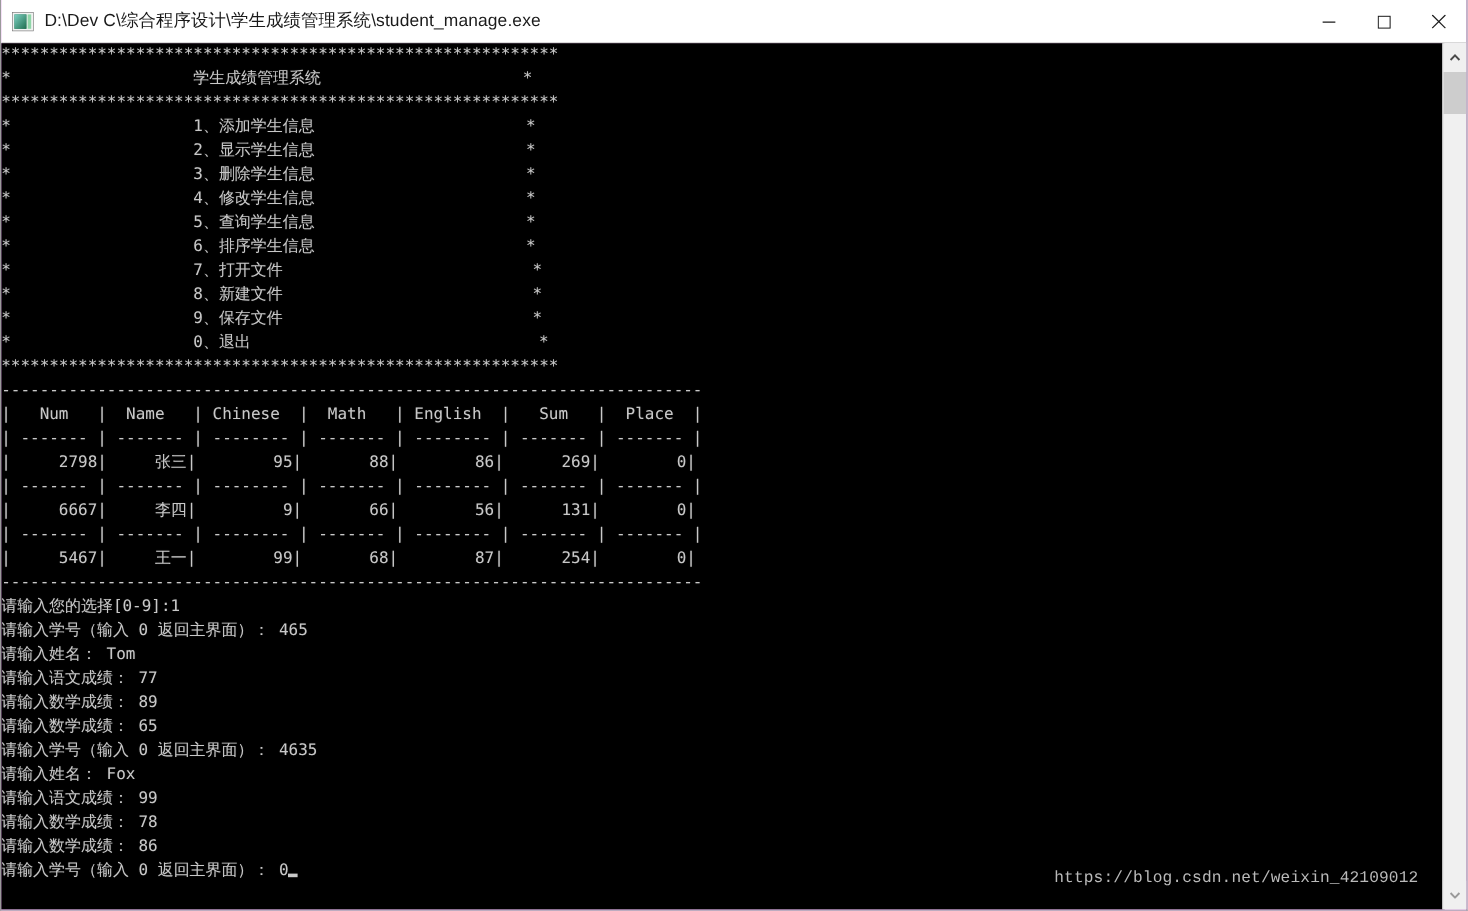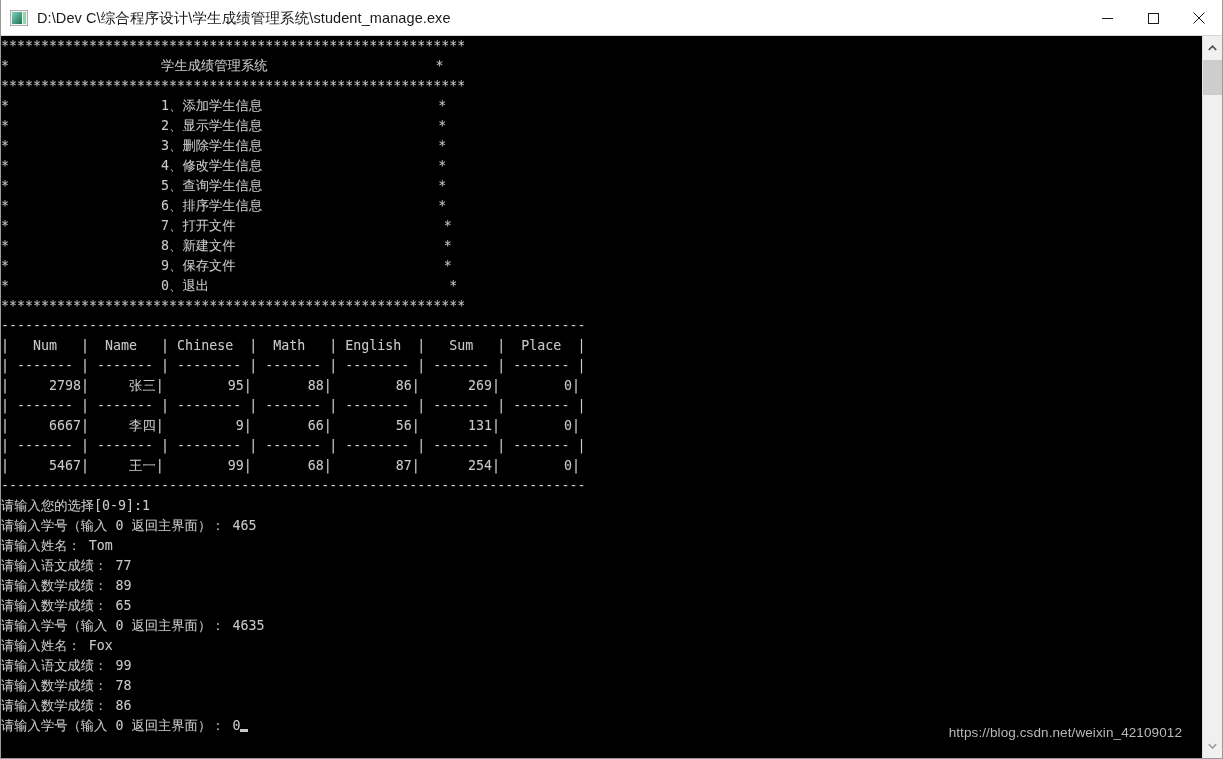--- a/index.html
+++ b/index.html
@@ -104,21 +104,21 @@
     height: 3px;
     background: #c8c8c8;
     vertical-align: -2px;
   }
 
   
   .watermark {
     position: absolute;
     right: 22px;
     bottom: 18px;
-    font-family: Liberation Sans, sans-serif;
+    font-family: Liberation Mono, monospace;
     font-size: 13.5px;
     color: #b9b9b9;
     white-space: nowrap;
     letter-spacing: 0.1px;
   }
 
   
   .scrollbar {
     position: absolute;
     right: 0;

